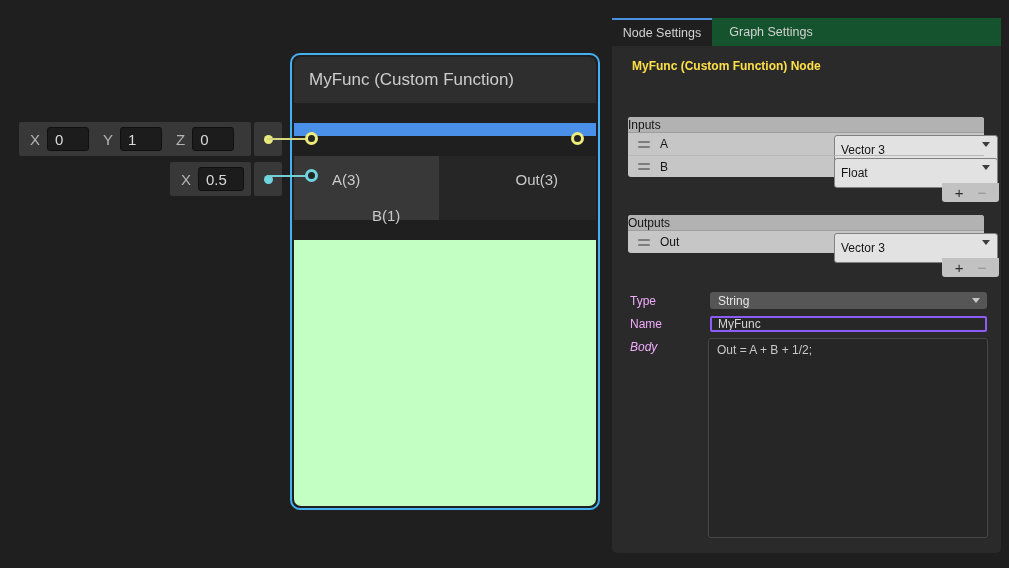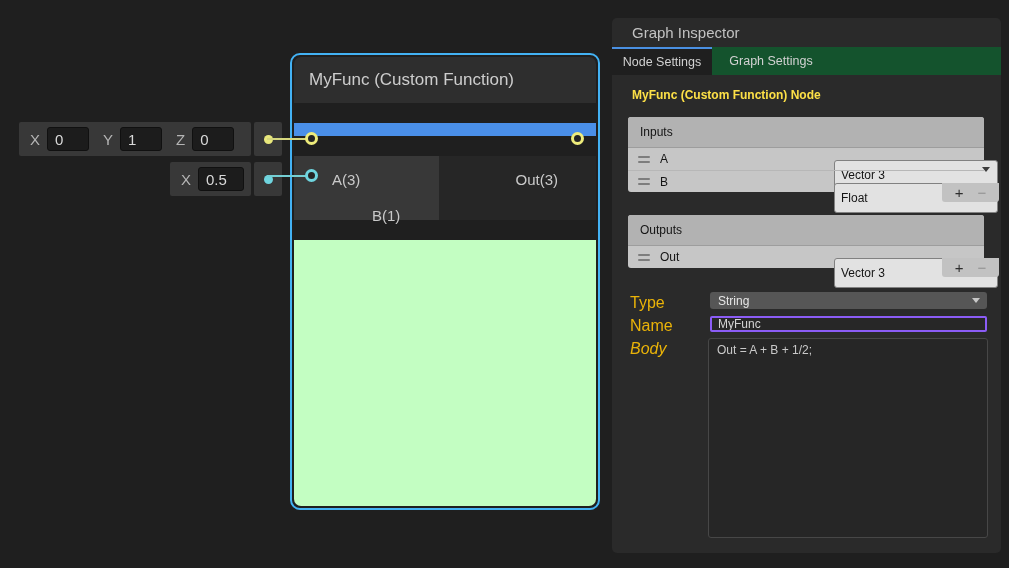--- a/index.html
+++ b/index.html
@@ -47,42 +47,42 @@
   .insp-titlebar { height:29px; display:flex; align-items:center; padding-left:20px;
                    color:#c2c2c2; font-size:15px; }
   .tabstrip { height:28px; background:#14532d; display:flex; }
   .tab { height:100%; display:flex; align-items:center; justify-content:center;
          font-size:12.5px; color:#d2d2d2; cursor:default; }
   .tab.active { width:100px; background:#1f1f1f; border-top:2px solid #4a90e2; }
   .tab.inactive { width:118px; }
   .insp-heading { padding:13px 0 0 20px; color:#fde047; font-size:12px; font-weight:bold; }
 
   .listbox { position:absolute; left:16px; width:356px; background:#c6c6c6; border-radius:3px; }
-  .listbox-header { height:31px; background:#b2b2b2; border-bottom:1px solid #9d9d9d;
+  .listbox-header { height:16px; background:#b2b2b2; border-bottom:1px solid #9d9d9d;
                     border-radius:3px 3px 0 0; display:flex; align-items:center;
-                    padding-left:12px; font-size:12px; color:#141414; }
+                    font-size:12px; color:#141414; }
   .listrow { position:relative; height:22px; display:flex; align-items:center; padding-left:10px; }
   .listrow + .listrow { border-top:1px solid #b7b7b7; }
   .draghandle { width:12px; display:flex; flex-direction:column; gap:3px; }
   .draghandle span { display:block; height:2px; background:#7d7d7d; border-radius:1px; }
   .listrow-name { margin-left:10px; font-size:12px; color:#141414; }
-  .lightdrop { position:absolute; left:206px; top:12px; width:164px; height:30px;
+  .lightdrop { position:absolute; left:206px; top:2px; width:164px; height:30px;
                background:#e2e2e2; border:1px solid #818181; border-radius:3px;
                display:flex; align-items:center; padding-left:6px;
                font-size:12px; color:#141414; }
   .lightdrop .tri { position:absolute; right:7px; top:6px; width:0; height:0;
                     border-left:4px solid transparent; border-right:4px solid transparent;
                     border-top:5px solid #3c3c3c; }
   .list-footer { position:absolute; right:2px; width:57px; height:19px; background:#c2c2c2;
                  border-radius:0 0 3px 3px; display:flex; align-items:center;
                  justify-content:center; gap:14px; }
   .list-footer .btn-add { color:#2e2e2e; font-size:15px; line-height:1; }
   .list-footer .btn-remove { color:#909090; font-size:15px; line-height:1; }
 
-  .prop-label { position:absolute; left:18px; color:#eab308; font-size:16px; }
+  .prop-label { position:absolute; left:18px; color:#f0abfc; font-size:12px; }
   .darkdrop { position:absolute; left:98px; width:277px; height:17px; background:#565656;
               border-radius:3px; display:flex; align-items:center; padding-left:8px;
               font-size:12px; color:#e6e6e6; }
   .darkdrop .tri { position:absolute; right:7px; top:6px; width:0; height:0;
                    border-left:4px solid transparent; border-right:4px solid transparent;
                    border-top:5px solid #c8c8c8; }
   .darkfield { position:absolute; left:98px; width:277px; height:16px; background:#272727;
                border:2px solid #8b5cf6; border-radius:2px; color:#d4d4d4; font-size:12px;
                padding-left:6px; font-family:inherit; }
   .bodyarea { position:absolute; left:96px; top:320px; width:280px; height:200px;
@@ -136,23 +136,20 @@
   </div>
 
   <div class="wire yellow" style="left:267px; top:138px; width:45px;"></div>
   <div class="wire cyan" style="left:267px; top:175px; width:45px;"></div>
 
   <div class="portring yellow" style="left:305px; top:132px;"></div>
   <div class="portring cyan" style="left:305px; top:169px;"></div>
   <div class="portring yellow" style="left:571px; top:132px;"></div>
 
   <div class="inspector">
-    <div class="insp-titlebar">
-      <span>Graph Inspector</span>
-    </div>
     <div class="tabstrip">
       <div class="tab active">
         <span>Node Settings</span>
       </div>
       <div class="tab inactive">
         <span>Graph Settings</span>
       </div>
     </div>
     <div class="insp-heading">MyFunc (Custom Function) Node</div>
 

